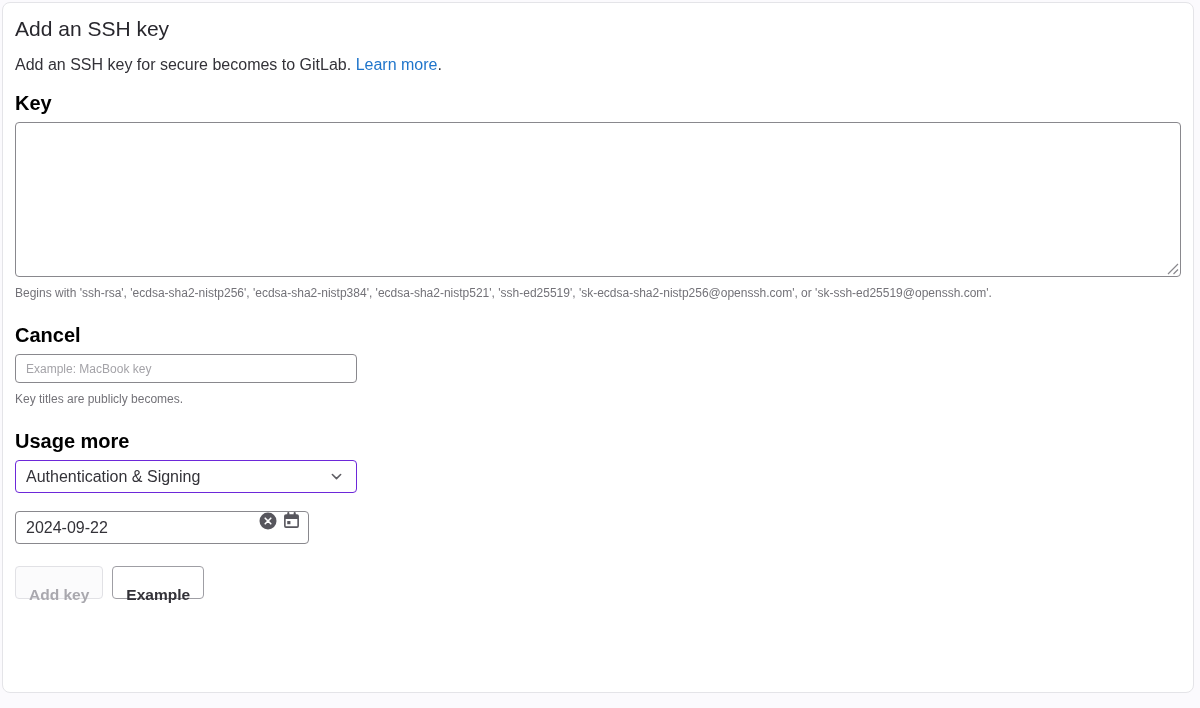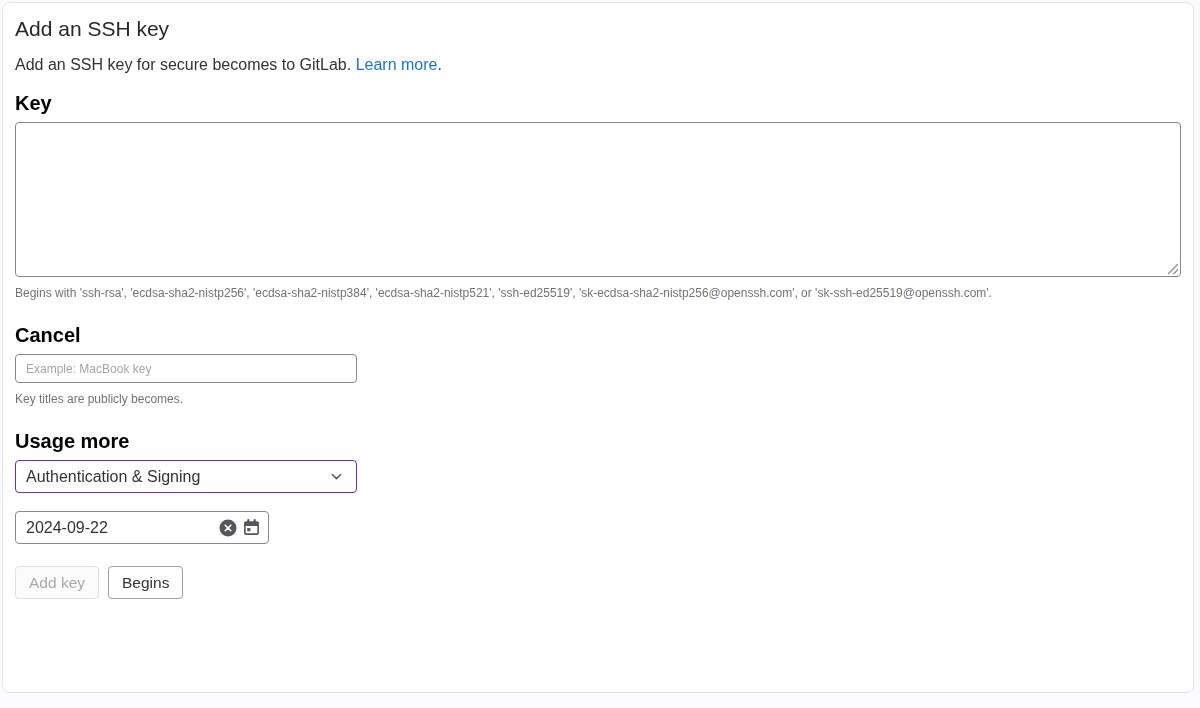--- a/index.html
+++ b/index.html
@@ -71,47 +71,47 @@
     width: 342px; height: 33px;
     border: 1px solid #6d28d9; border-radius: 4px;
     background: #fff;
     display: flex; align-items: center; justify-content: space-between;
     padding: 0 12px 0 10px;
     font-size: 16px; color: #333238;
     cursor: pointer;
   }
   .chevron { display: flex; color: #5e5d63; }
   .date-field {
-    width: 254px; height: 33px;
+    width: 294px; height: 33px;
     border: 1px solid #89888d; border-radius: 4px;
     background: #fff;
-    display: flex; align-items: center;
+    display: flex; 
     padding: 0 8px 0 10px;
   }
   .date-field input {
     flex: 1; min-width: 0;
     border: none; outline: none; background: transparent;
     font-family: "Liberation Sans", sans-serif;
     font-size: 16px; color: #333238;
     padding: 0;
   }
   .clear-btn {
     border: none; background: none; padding: 0; margin: 0 6px 0 0;
     width: 18px; height: 18px; display: flex; cursor: pointer;
   }
   .cal-btn {
     border: none; background: none; padding: 0; margin: 0;
     width: 17px; height: 17px; display: flex; cursor: pointer;
   }
   .actions { display: flex; gap: 9px; margin-top: 4px; }
   .btn {
-    height: 33px; padding: 0 13px;
+    height: 33px; padding: 12px 13px;
     border-radius: 4px;
     font-family: "Liberation Sans", sans-serif;
-    font-size: 15.5px; line-height: 31px;
+    font-size: 15.5px; line-height: 31px; font-weight: bold;
   }
   .btn-disabled {
     background: #fbfbfc;
     border: 1px solid #e1e1e5;
     color: #a9a8ae;
     cursor: default;
   }
   .btn-default {
     background: #ffffff;
     border: 1px solid #9f9ea4;
@@ -174,17 +174,17 @@
           <svg width="17" height="17" viewBox="0 0 16 16" xmlns="http://www.w3.org/2000/svg">
             <path fill-rule="evenodd" fill="#57565d" d="M5 0a1 1 0 0 0-1 1v1H2.8A1.8 1.8 0 0 0 1 3.8v9.4A1.8 1.8 0 0 0 2.8 15h10.4a1.8 1.8 0 0 0 1.8-1.8V3.8A1.8 1.8 0 0 0 13.2 2H12V1a1 1 0 1 0-2 0v1H6V1a1 1 0 0 0-1-1Zm8.5 6.5h-11v6.7a.3.3 0 0 0 .3.3h10.4a.3.3 0 0 0 .3-.3V6.5Z"></path>
             <rect x="4" y="8.5" width="3" height="3" fill="#57565d"></rect>
           </svg>
         </button>
       </div>
     </div>
 
     <div class="actions">
       <button class="btn btn-disabled" disabled="">Add key</button>
-      <button class="btn btn-default">Begins</button>
+      <button class="btn btn-default">Example</button>
     </div>
 
   </section>
 </main>
 
 </body></html>

